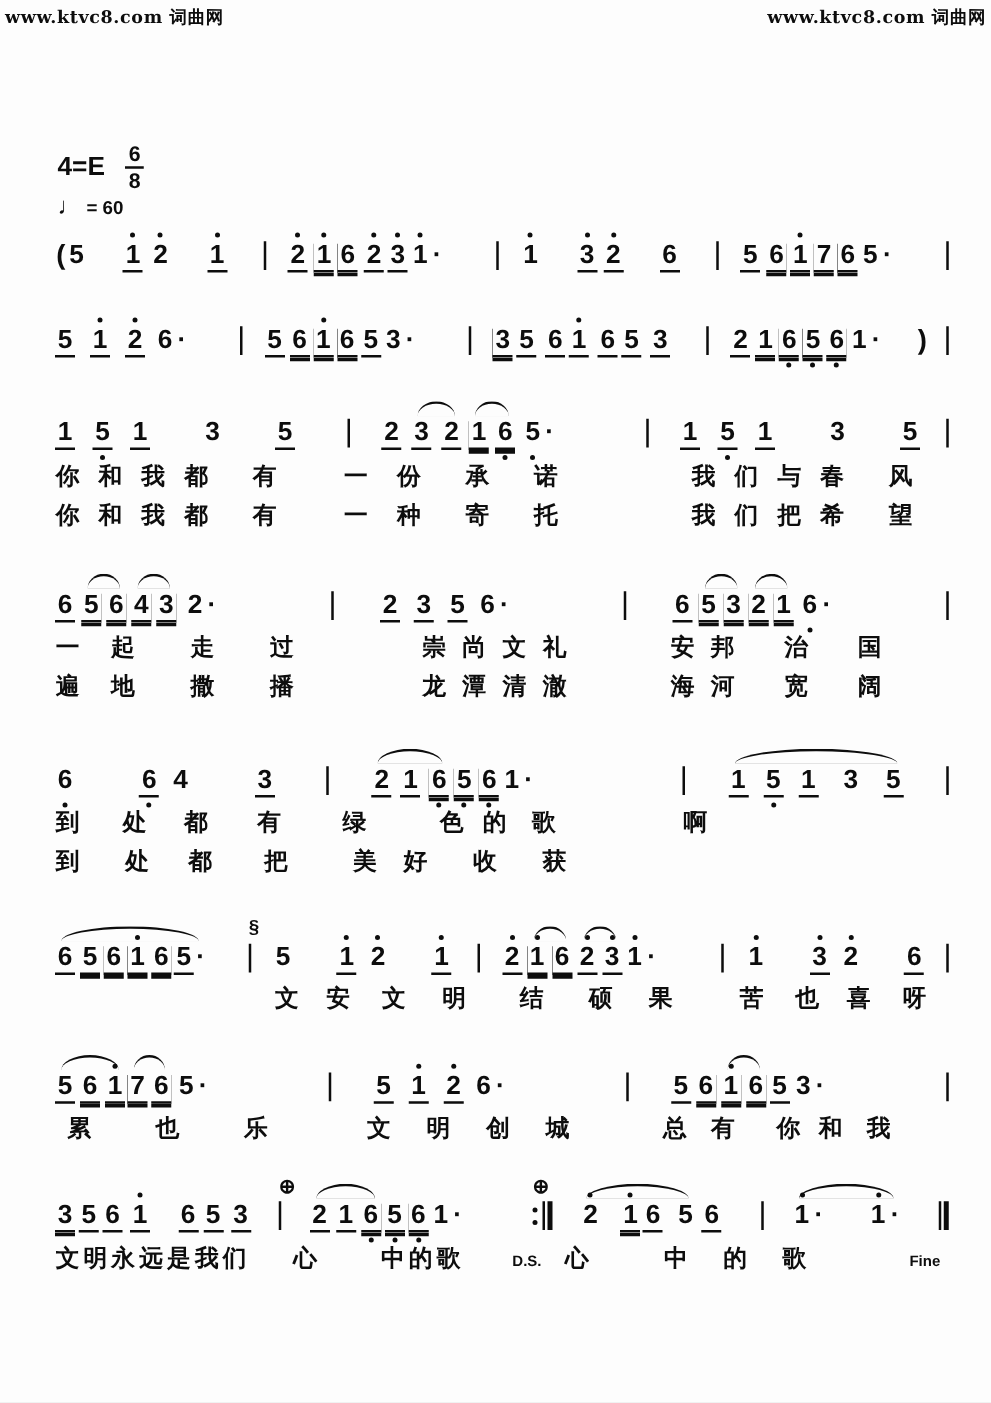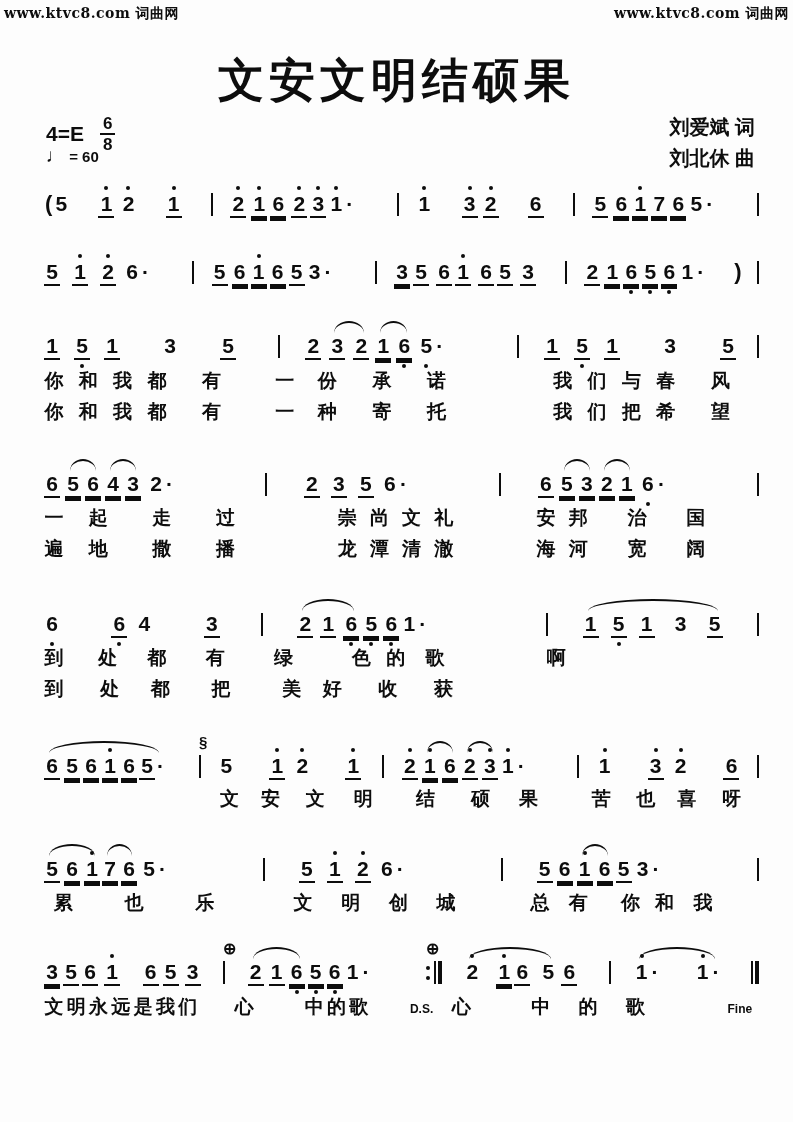--- a/index.html
+++ b/index.html
@@ -11,21 +11,21 @@
   .title{position:absolute;top:50px;left:0;right:0;text-align:center;
          font-size:46px;font-weight:800;letter-spacing:5px}
   .credits{position:absolute;top:112px;right:38px;text-align:right;
            font-size:20px;font-weight:700;line-height:31px}
   .keysig{position:absolute;top:122px;left:46px;display:flex;gap:16px;align-items:flex-start;
           font-size:21px;font-weight:800}
   .timesig{display:flex;flex-direction:column;align-items:center;font-size:17px;
            line-height:18px;margin-top:-7px;font-weight:800}
   .timesig .num{border-bottom:2px solid #0d0d0d;padding:0 3px 0}
   .timesig .den{padding-top:1px}
-  .tempo{position:absolute;top:145px;left:46px;font-size:15px;font-weight:700}
+  .tempo{position:absolute;top:155px;left:46px;font-size:15px;font-weight:700}
   .tempo .nq{font-size:19px;font-weight:400}
   .score{position:absolute;left:0;top:0;right:0;bottom:0}
   .mline{position:absolute;left:44px;right:34px;display:flex;align-items:flex-start;height:26px}
   .note{position:relative;display:inline-flex;align-items:flex-start;
         font-size:21px;font-weight:800;line-height:24px}
   .dg{position:relative;display:inline-block;min-width:14px;text-align:center;padding:0 1px}
   .dg.u1{border-bottom:2px solid #0d0d0d}
   .dg.u2{border-bottom:2px solid #0d0d0d;box-shadow:0 3px 0 #0d0d0d}
   .da,.db{position:absolute;left:50%;transform:translateX(-50%);width:4px;height:4px;
           border-radius:50%;background:#0d0d0d}
@@ -52,26 +52,21 @@
   .syl.sm{font-size:12px;min-width:12px}
   .footer{position:absolute;left:90px;top:1066px;font-size:15px;font-weight:700;line-height:27px}
 </style>
 </head>
 <body>
 
 <div class="sheet">
   <div class="site site-left">www.ktvc8.com 词曲网</div>
   <div class="site site-right">www.ktvc8.com 词曲网</div>
 
-  <div class="title">文安文明结硕果</div>
 
-  <div class="credits">
-    <div>刘爱斌 词</div>
-    <div>刘北休 曲</div>
-  </div>
 
   <div class="keysig">
     <span>4=E</span>
     <span class="timesig">
       <span class="num">6</span>
       <span class="den">8</span>
     </span>
   </div>
 
   <div class="tempo">

